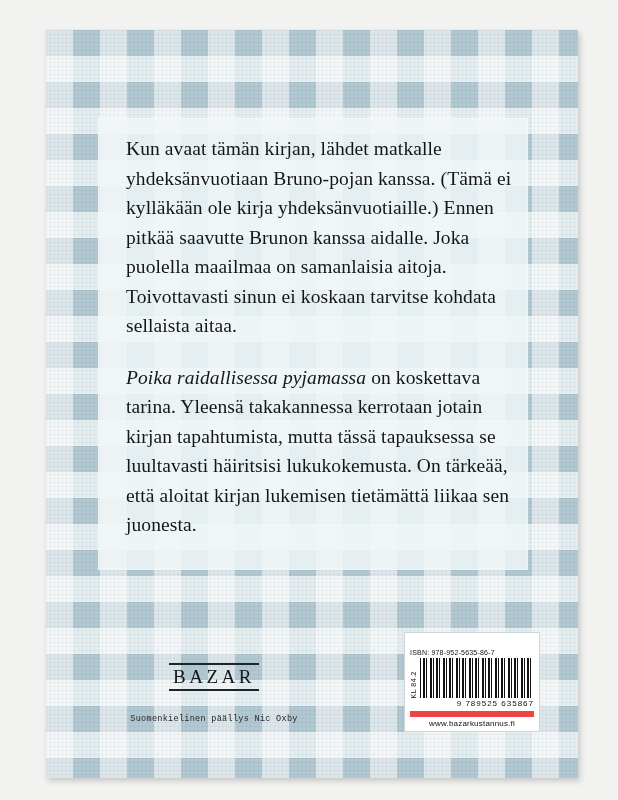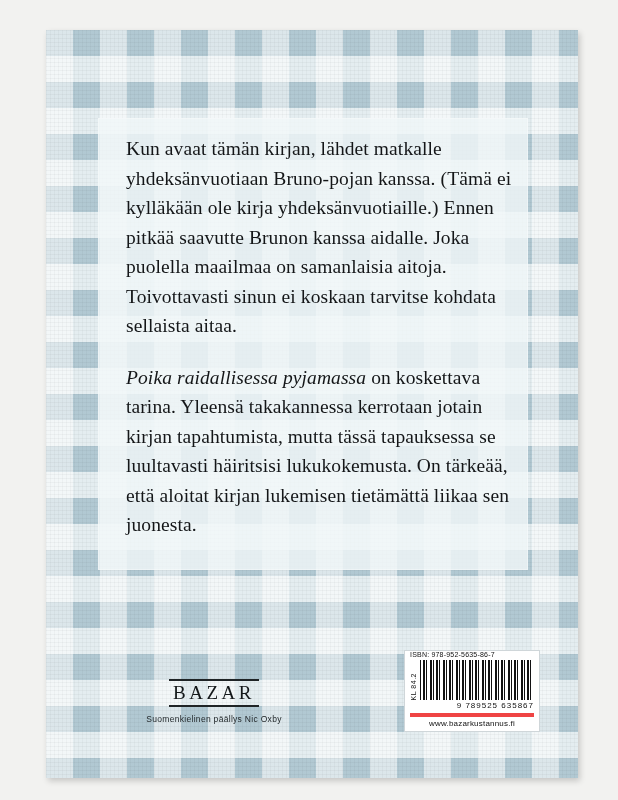--- a/index.html
+++ b/index.html
@@ -102,35 +102,35 @@
     border-top: 2px solid #1f2426;
     border-bottom: 2px solid #1f2426;
     padding: 2px 4px 3px 4px;
     font-family: "Liberation Serif", serif;
     font-size: 19px;
     letter-spacing: 3.5px;
     color: #14181a;
     line-height: 19px;
   }
   .credit {
-    margin-top: 7px;
-    font-family: Liberation Sans, sans-serif;
+    margin-top: 23px;
+    font-family: Liberation Mono, monospace;
     font-size: 8.5px;
     letter-spacing: 0.3px;
     color: #23292c;
   }
   
   .barcode-block {
     position: absolute;
     right: 38px;
     bottom: 46px;
     width: 136px;
     background: #ffffff;
     border: 1px solid #cfd6d9;
-    padding: 0 5px 3px 5px;
+    padding: 16px 5px 3px 5px;
     box-sizing: border-box;
   }
   .isbn-line {
     font-family: "Liberation Sans", sans-serif;
     font-size: 7px;
     color: #111;
     letter-spacing: 0.2px;
     margin-bottom: 2px;
   }
   .barcode-row {
@@ -161,21 +161,21 @@
   .ean-num {
     text-align: right;
     font-family: "Liberation Sans", sans-serif;
     font-size: 8px;
     letter-spacing: 1px;
     color: #111;
     margin-top: 1px;
   }
   .url-bar {
     margin-top: 3px;
-    border-top: 4px solid #ef4444;
+    border-top: 6px solid #ef4444;
     padding-top: 2px;
     text-align: center;
     font-family: "Liberation Sans", sans-serif;
     font-size: 8px;
     color: #111;
     letter-spacing: 0.2px;
   }
 </style>
 </head>
 <body>

